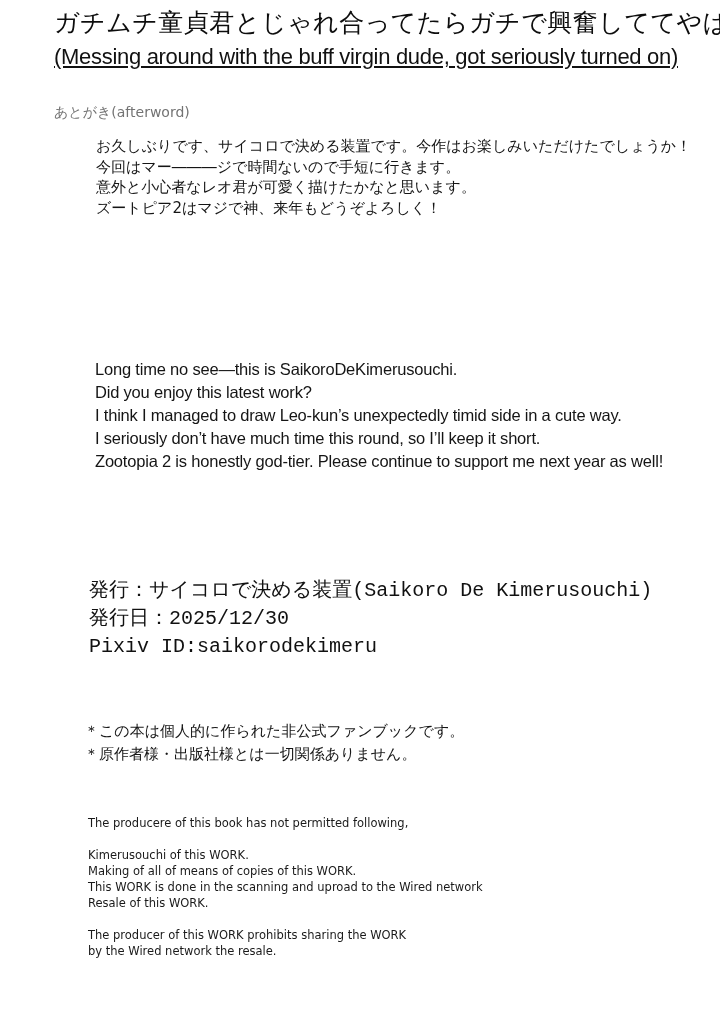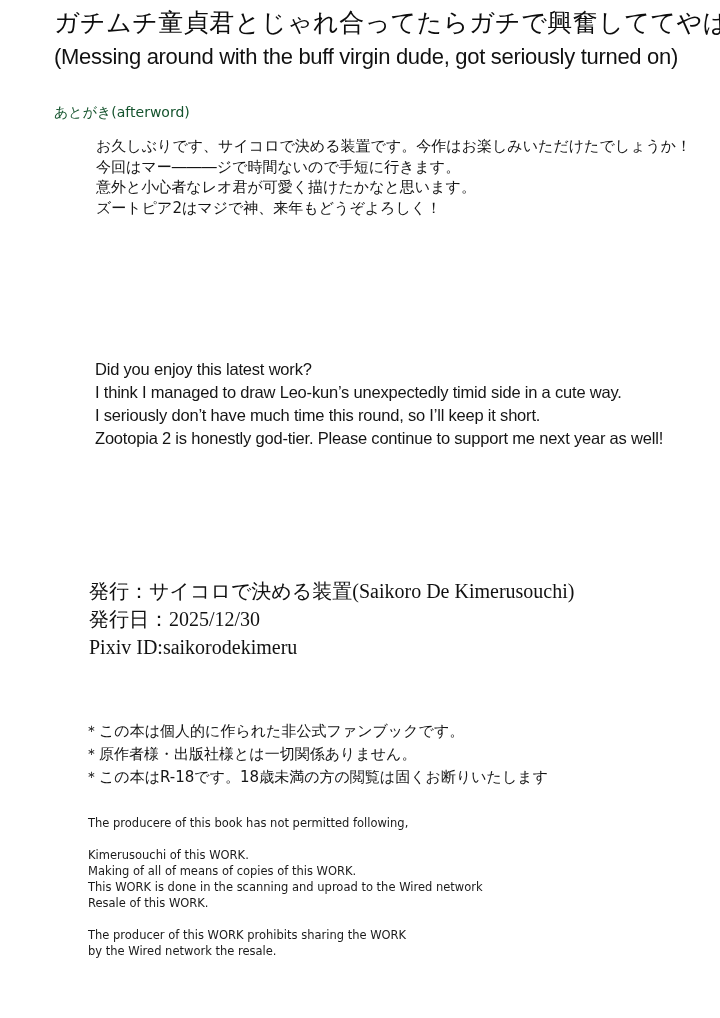--- a/index.html
+++ b/index.html
@@ -21,45 +21,46 @@
     font-size: 25px;
     letter-spacing: 0.5px;
     color: #0d0d0d;
   }
   .title-en {
     left: 6px; top: 44px;
     font-size: 22px;
     letter-spacing: -0.3px;
     color: #111111;
     font-family: "Liberation Sans", sans-serif;
+    text-decoration: underline;
   }
   .afterword-label {
     left: 6px; top: 104px;
     font-size: 14px;
-    color: #14532d;
+    color: #737373;
   }
   .jp-msg {
     left: 48px; top: 136px;
     font-size: 15px;
     line-height: 20.5px;
     color: #151515;
   }
   .jp-msg div { height: 20.5px; }
   .en-msg {
     left: 47px; top: 358px;
     font-family: "Liberation Sans", sans-serif;
     font-size: 16.5px;
     line-height: 23px;
     color: #151515;
     letter-spacing: -0.2px;
   }
   .en-msg div { height: 23px; }
   .colophon {
     left: 41px; top: 577px;
-    font-family: Liberation Serif, serif;
+    font-family: Liberation Mono, monospace;
     font-size: 20px;
     line-height: 28px;
     color: #111111;
   }
   .colophon div { height: 28px; }
   .notes {
     left: 36px; top: 720px;
     font-size: 15px;
     line-height: 23px;
     color: #151515;
@@ -84,36 +85,36 @@
 <div class="abs afterword-label">あとがき(afterword)</div>
 
 <div class="abs jp-msg">
   <div>お久しぶりです、サイコロで決める装置です。今作はお楽しみいただけたでしょうか！</div>
   <div>今回はマー―――ジで時間ないので手短に行きます。</div>
   <div>意外と小心者なレオ君が可愛く描けたかなと思います。</div>
   <div>ズートピア2はマジで神、来年もどうぞよろしく！</div>
 </div>
 
 <div class="abs en-msg">
+  <div>Long time no see—this is   SaikoroDeKimerusouchi.</div>
   <div>Did you enjoy this latest work?</div>
   <div>I think I managed to draw Leo-kun’s unexpectedly timid side in a cute way.</div>
   <div>I seriously don’t have much time this round, so I’ll keep it short.</div>
   <div>Zootopia 2 is honestly god-tier. Please continue to support me next year as well!</div>
 </div>
 
 <div class="abs colophon">
   <div>発行：サイコロで決める装置(Saikoro De Kimerusouchi)</div>
   <div>発行日：2025/12/30</div>
   <div>Pixiv ID:saikorodekimeru</div>
 </div>
 
 <div class="abs notes">
   <div>＊この本は個人的に作られた非公式ファンブックです。</div>
   <div>＊原作者様・出版社様とは一切関係ありません。</div>
-  <div>＊この本はR-18です。18歳未満の方の閲覧は固くお断りいたします</div>
 </div>
 
 <div class="abs warning">
   <div>The producere of this book has not permitted following,</div>
   <div class="gap"></div>
   <div>Kimerusouchi of this WORK.</div>
   <div>Making of all of means of copies of this WORK.</div>
   <div>This WORK is done in the scanning and uproad to the Wired network</div>
   <div>Resale of this WORK.</div>
   <div class="gap"></div>

